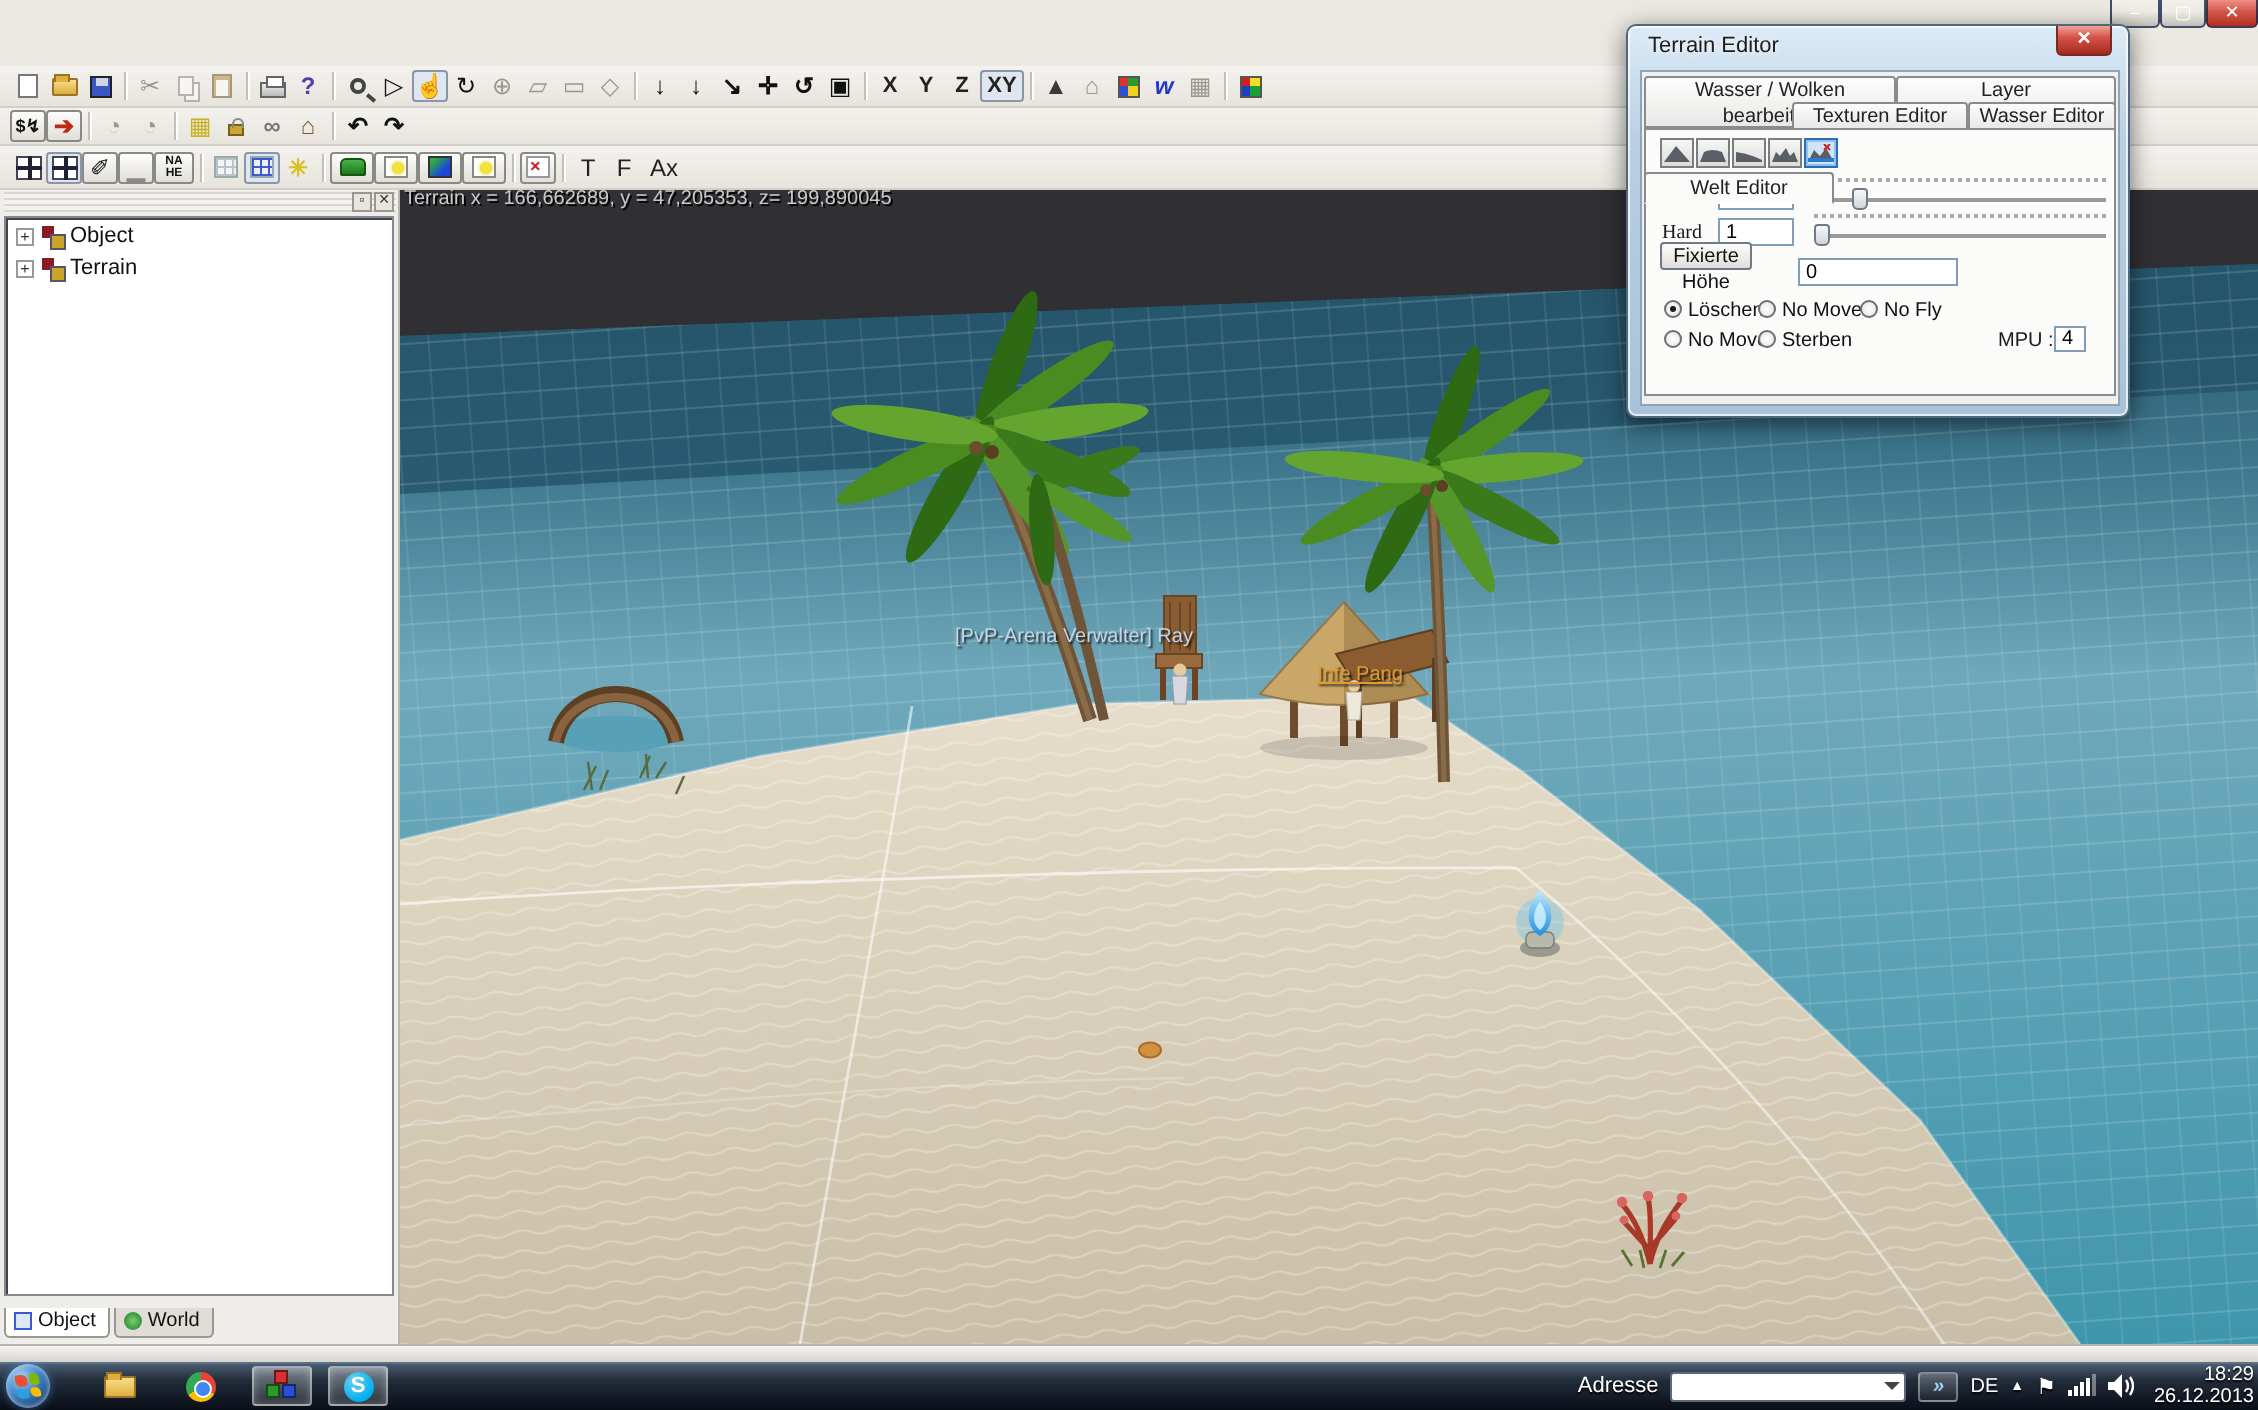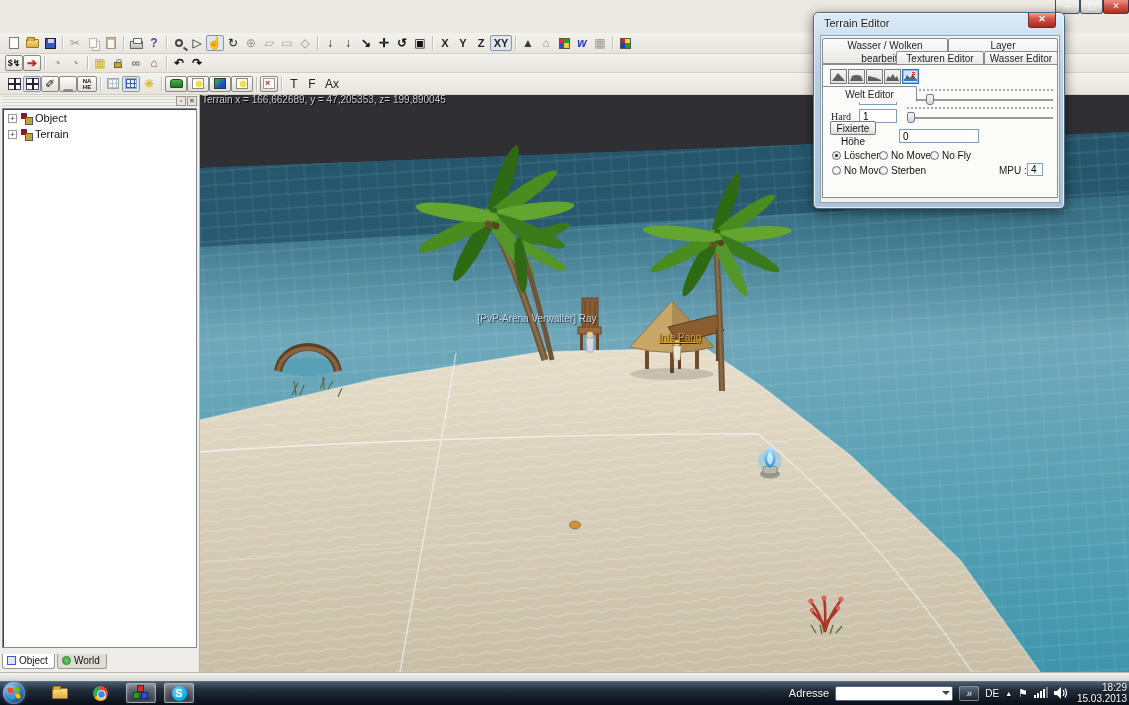--- a/index.html
+++ b/index.html
@@ -579,17 +579,17 @@
         <i style="height:7px;"></i>
         <i style="height:9px;"></i>
         <i style="height:11px;opacity:.4;"></i>
       </span>
     <svg width="13" height="12" viewBox="0 0 13 12">
       <path d="M0,4 h3 l4,-4 v12 l-4,-4 h-3 Z" fill="#fff"></path>
       <path d="M9,3 q2,3 0,6 M11,1.5 q3,4.5 0,9" stroke="#fff" stroke-width="1.2" fill="none"></path>
     </svg>
     <span id="clock">
       <span>18:29</span><br>
-      <span>15.03.2013</span>
+      <span>26.12.2013</span>
     </span>
   </div>
 
 </div>
 
 </body></html>

